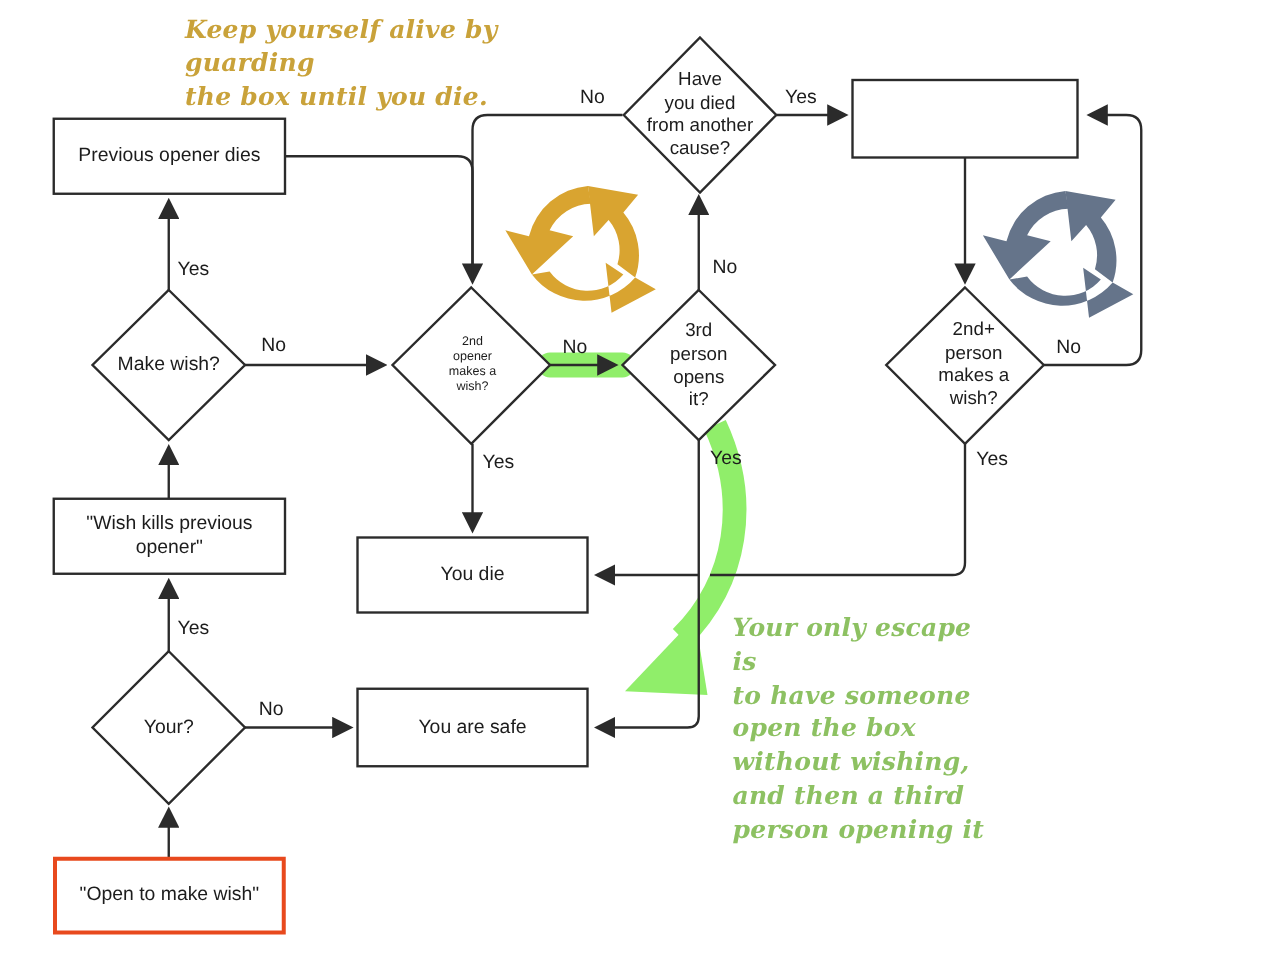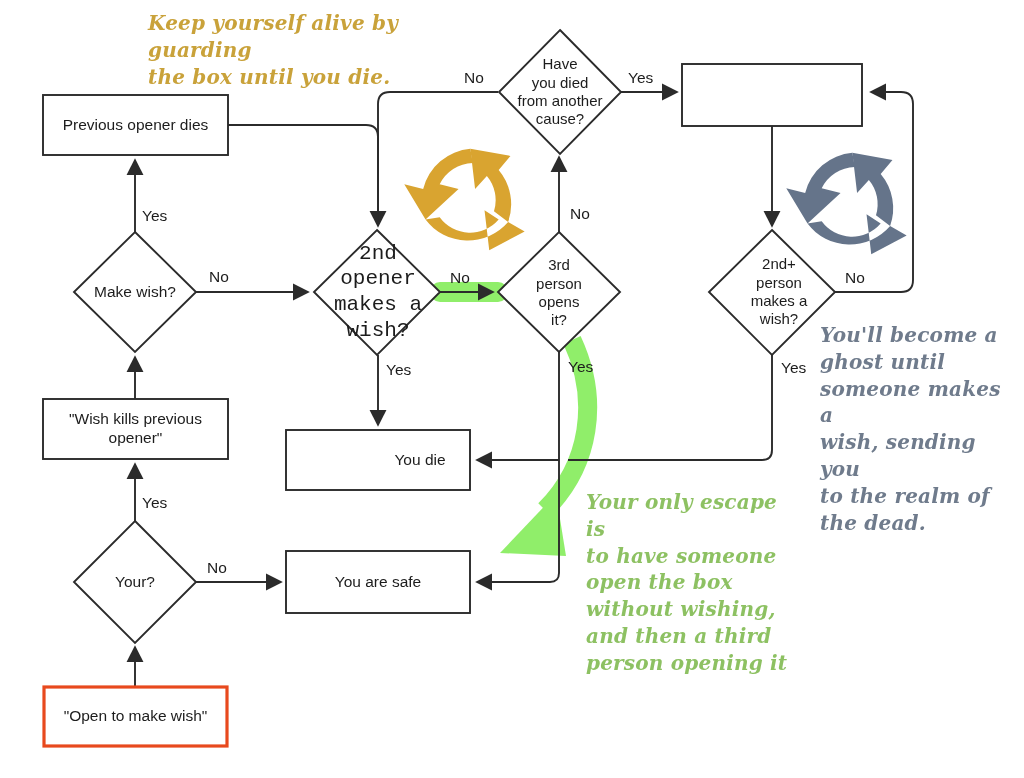--- a/index.html
+++ b/index.html
@@ -172,42 +172,42 @@
 
   <div class="node-label" style="left:75px; top:262px; width:120px; height:60px;">Make wish?</div>
 
   <div class="node-label" style="left:47px; top:399px; width:177px; height:60px;">"Wish kills previous
 opener"</div>
 
   <div class="node-label" style="left:75px; top:552px; width:120px; height:60px;">Your?</div>
 
   <div class="node-label" style="left:44px; top:687px; width:183px; height:59px;">"Open to make wish"</div>
 
-  <div class="node-label" style="left:326px; top:242px; width:104px; height:100px; font-size:21px;font-family:Liberation Mono, monospace;">2nd
+  <div class="node-label" style="left:326px; top:242px; width:104px; height:100px; font-size:10px;">2nd
 opener
 makes a
 wish?</div>
 
   <div class="node-label" style="left:496px; top:42px; width:128px; height:100px; font-size:15px;">Have
 you died
 from another
 cause?</div>
 
   <div class="node-label" style="left:509px; top:244px; width:100px; height:98px; font-size:15px;">3rd
 person
 opens
 it?</div>
 
 
   <div class="node-label" style="left:728px; top:242px; width:102px; height:100px; font-size:15px;">2nd+
 person
 makes a
 wish?</div>
 
-  <div class="node-label" style="left:286px; top:430px; width:184px; height:60px;padding-left:42px;">You die</div>
+  <div class="node-label" style="left:286px; top:430px; width:184px; height:60px;">You die</div>
 
   <div class="node-label" style="left:286px; top:551px; width:184px; height:62px;">You are safe</div>
 
   <div class="edge-label" style="left:142px; top:208px;">Yes</div>
 
   <div class="edge-label" style="left:209px; top:269px;">No</div>
 
   <div class="edge-label" style="left:142px; top:495px;">Yes</div>
 
   <div class="edge-label" style="left:207px; top:560px;">No</div>
@@ -224,26 +224,20 @@
 
   <div class="edge-label" style="left:568px; top:359px;">Yes</div>
 
   <div class="edge-label" style="left:845px; top:270px;">No</div>
 
   <div class="edge-label" style="left:781px; top:360px;">Yes</div>
 
   <div class="annotation ann-gold" style="left:148px; top:10px; width:344px;">Keep yourself alive by guarding
 the box until you die.</div>
 
-  <div class="annotation ann-gray" style="left:820px; top:322px; width:200px;">You'll become a
-ghost until
-someone makes a
-wish, sending you
-to the realm of
-the dead.</div>
 
   <div class="annotation ann-green" style="left:586px; top:489px; width:210px;">Your only escape is
 to have someone
 open the box
 without wishing,
 and then a third
 person opening it</div>
 
   <div class="hit" style="left:43px; top:95px; width:185px; height:60px;"></div>
   <div class="hit" style="left:74px; top:232px; width:122px; height:120px;"></div>

